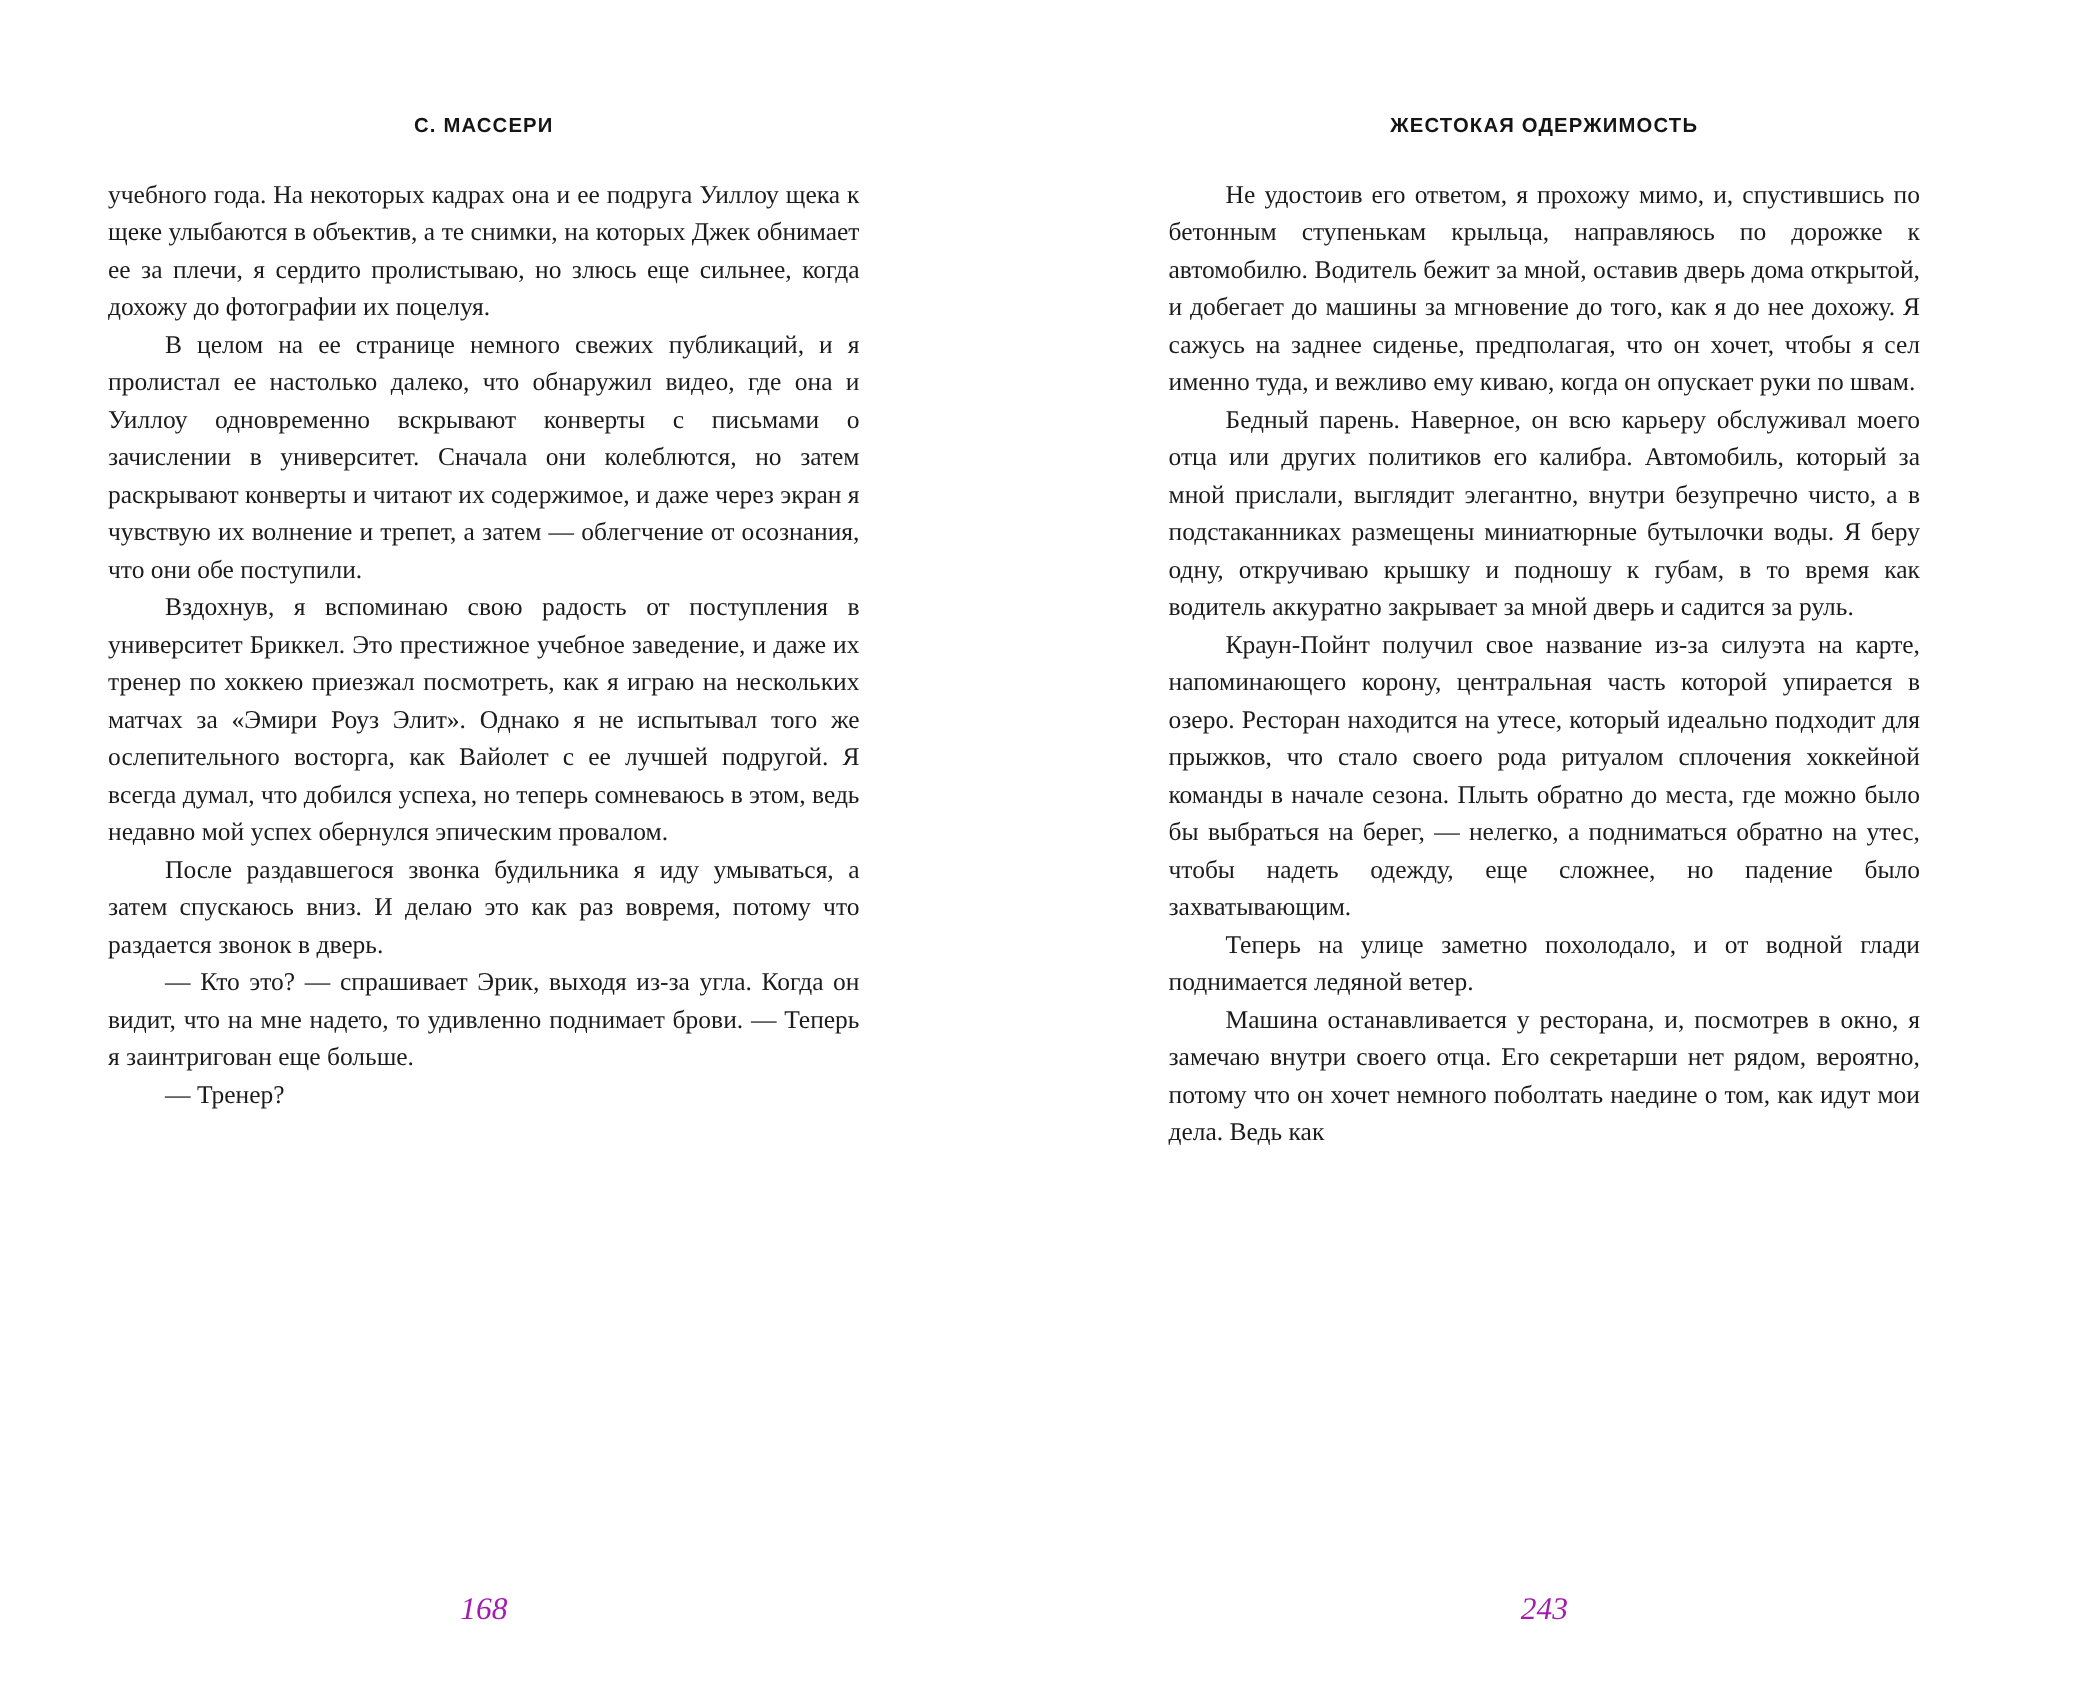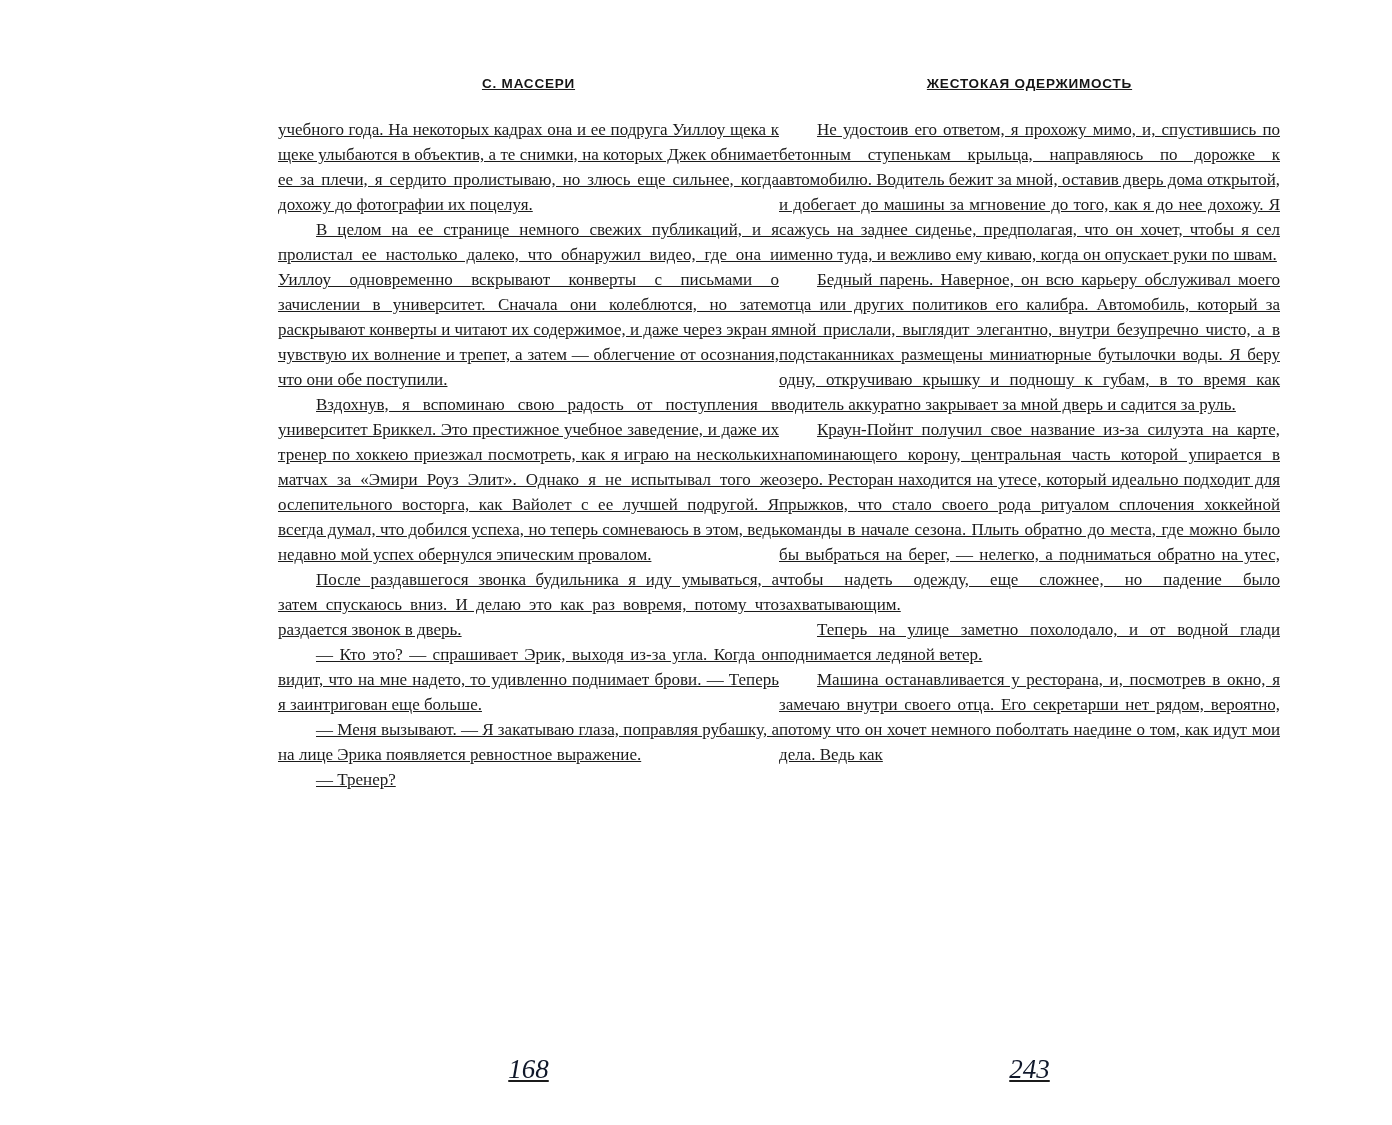--- a/index.html
+++ b/index.html
@@ -12,23 +12,22 @@
     background: #ffffff;
     color: #1b1b1b;
     font-family: "Liberation Serif", "DejaVu Serif", serif;
     overflow: hidden;
   }
   .spread {
     box-sizing: border-box;
     width: 100%;
     height: 100%;
     display: flex;
-    justify-content: flex-end;
+    justify-content: space-between;
     padding: 76px 112px 40px 72px;
-    text-decoration: underline;
   }
   .page {
     width: 501px;
     display: flex;
     flex-direction: column;
   }
   .running-header {
     text-align: center;
     font-family: "Liberation Sans", sans-serif;
     font-weight: bold;
@@ -46,39 +45,38 @@
     text-align: justify;
     text-indent: 38px;
   }
   .page-body p.continuation {
     text-indent: 0;
   }
   .page-number {
     margin-top: auto;
     text-align: center;
     font-style: italic;
-    font-size: 27px;
+    font-size: 21px;
     padding-top: 12px;
-    color: #0f172a;
+    color: #a21caf;
   }
 </style>
 </head>
 <body>
 
 <div class="spread">
 
   <div class="page">
     <div class="running-header">С. МАССЕРИ</div>
     <div class="page-body">
       <p class="continuation">учебного года. На некоторых кадрах она и ее подруга Уиллоу щека к щеке улыбаются в объектив, а те снимки, на которых Джек обнимает ее за плечи, я сердито пролистываю, но злюсь еще сильнее, когда дохожу до фотографии их поцелуя.</p>
       <p>В целом на ее странице немного свежих публикаций, и я пролистал ее настолько далеко, что обнаружил видео, где она и Уиллоу одновременно вскрывают конверты с письмами о зачислении в университет. Сначала они колеблются, но затем раскрывают конверты и читают их содержимое, и даже через экран я чувствую их волнение и трепет, а затем — облегчение от осознания, что они обе поступили.</p>
       <p>Вздохнув, я вспоминаю свою радость от поступления в университет Бриккел. Это престижное учебное заведение, и даже их тренер по хоккею приезжал посмотреть, как я играю на нескольких матчах за «Эмири Роуз Элит». Однако я не испытывал того же ослепительного восторга, как Вайолет с ее лучшей подругой. Я всегда думал, что добился успеха, но теперь сомневаюсь в этом, ведь недавно мой успех обернулся эпическим провалом.</p>
       <p>После раздавшегося звонка будильника я иду умываться, а затем спускаюсь вниз. И делаю это как раз вовремя, потому что раздается звонок в дверь.</p>
       <p>— Кто это? — спрашивает Эрик, выходя из-за угла. Когда он видит, что на мне надето, то удивленно поднимает брови. — Теперь я заинтригован еще больше.</p>
-      <p>— Меня вызывают. — Я закатываю глаза, поправляя рубашку, а на лице Эрика появляется ревностное выражение.</p>
       <p>— Тренер?</p>
     </div>
     <div class="page-number">168</div>
   </div>
 
   <div class="page">
     <div class="running-header">ЖЕСТОКАЯ ОДЕРЖИМОСТЬ</div>
     <div class="page-body">
       <p>Не удостоив его ответом, я прохожу мимо, и, спустившись по бетонным ступенькам крыльца, направляюсь по дорожке к автомобилю. Водитель бежит за мной, оставив дверь дома открытой, и добегает до машины за мгновение до того, как я до нее дохожу. Я сажусь на заднее сиденье, предполагая, что он хочет, чтобы я сел именно туда, и вежливо ему киваю, когда он опускает руки по швам.</p>
       <p>Бедный парень. Наверное, он всю карьеру обслуживал моего отца или других политиков его калибра. Автомобиль, который за мной прислали, выглядит элегантно, внутри безупречно чисто, а в подстаканниках размещены миниатюрные бутылочки воды. Я беру одну, откручиваю крышку и подношу к губам, в то время как водитель аккуратно закрывает за мной дверь и садится за руль.</p>

